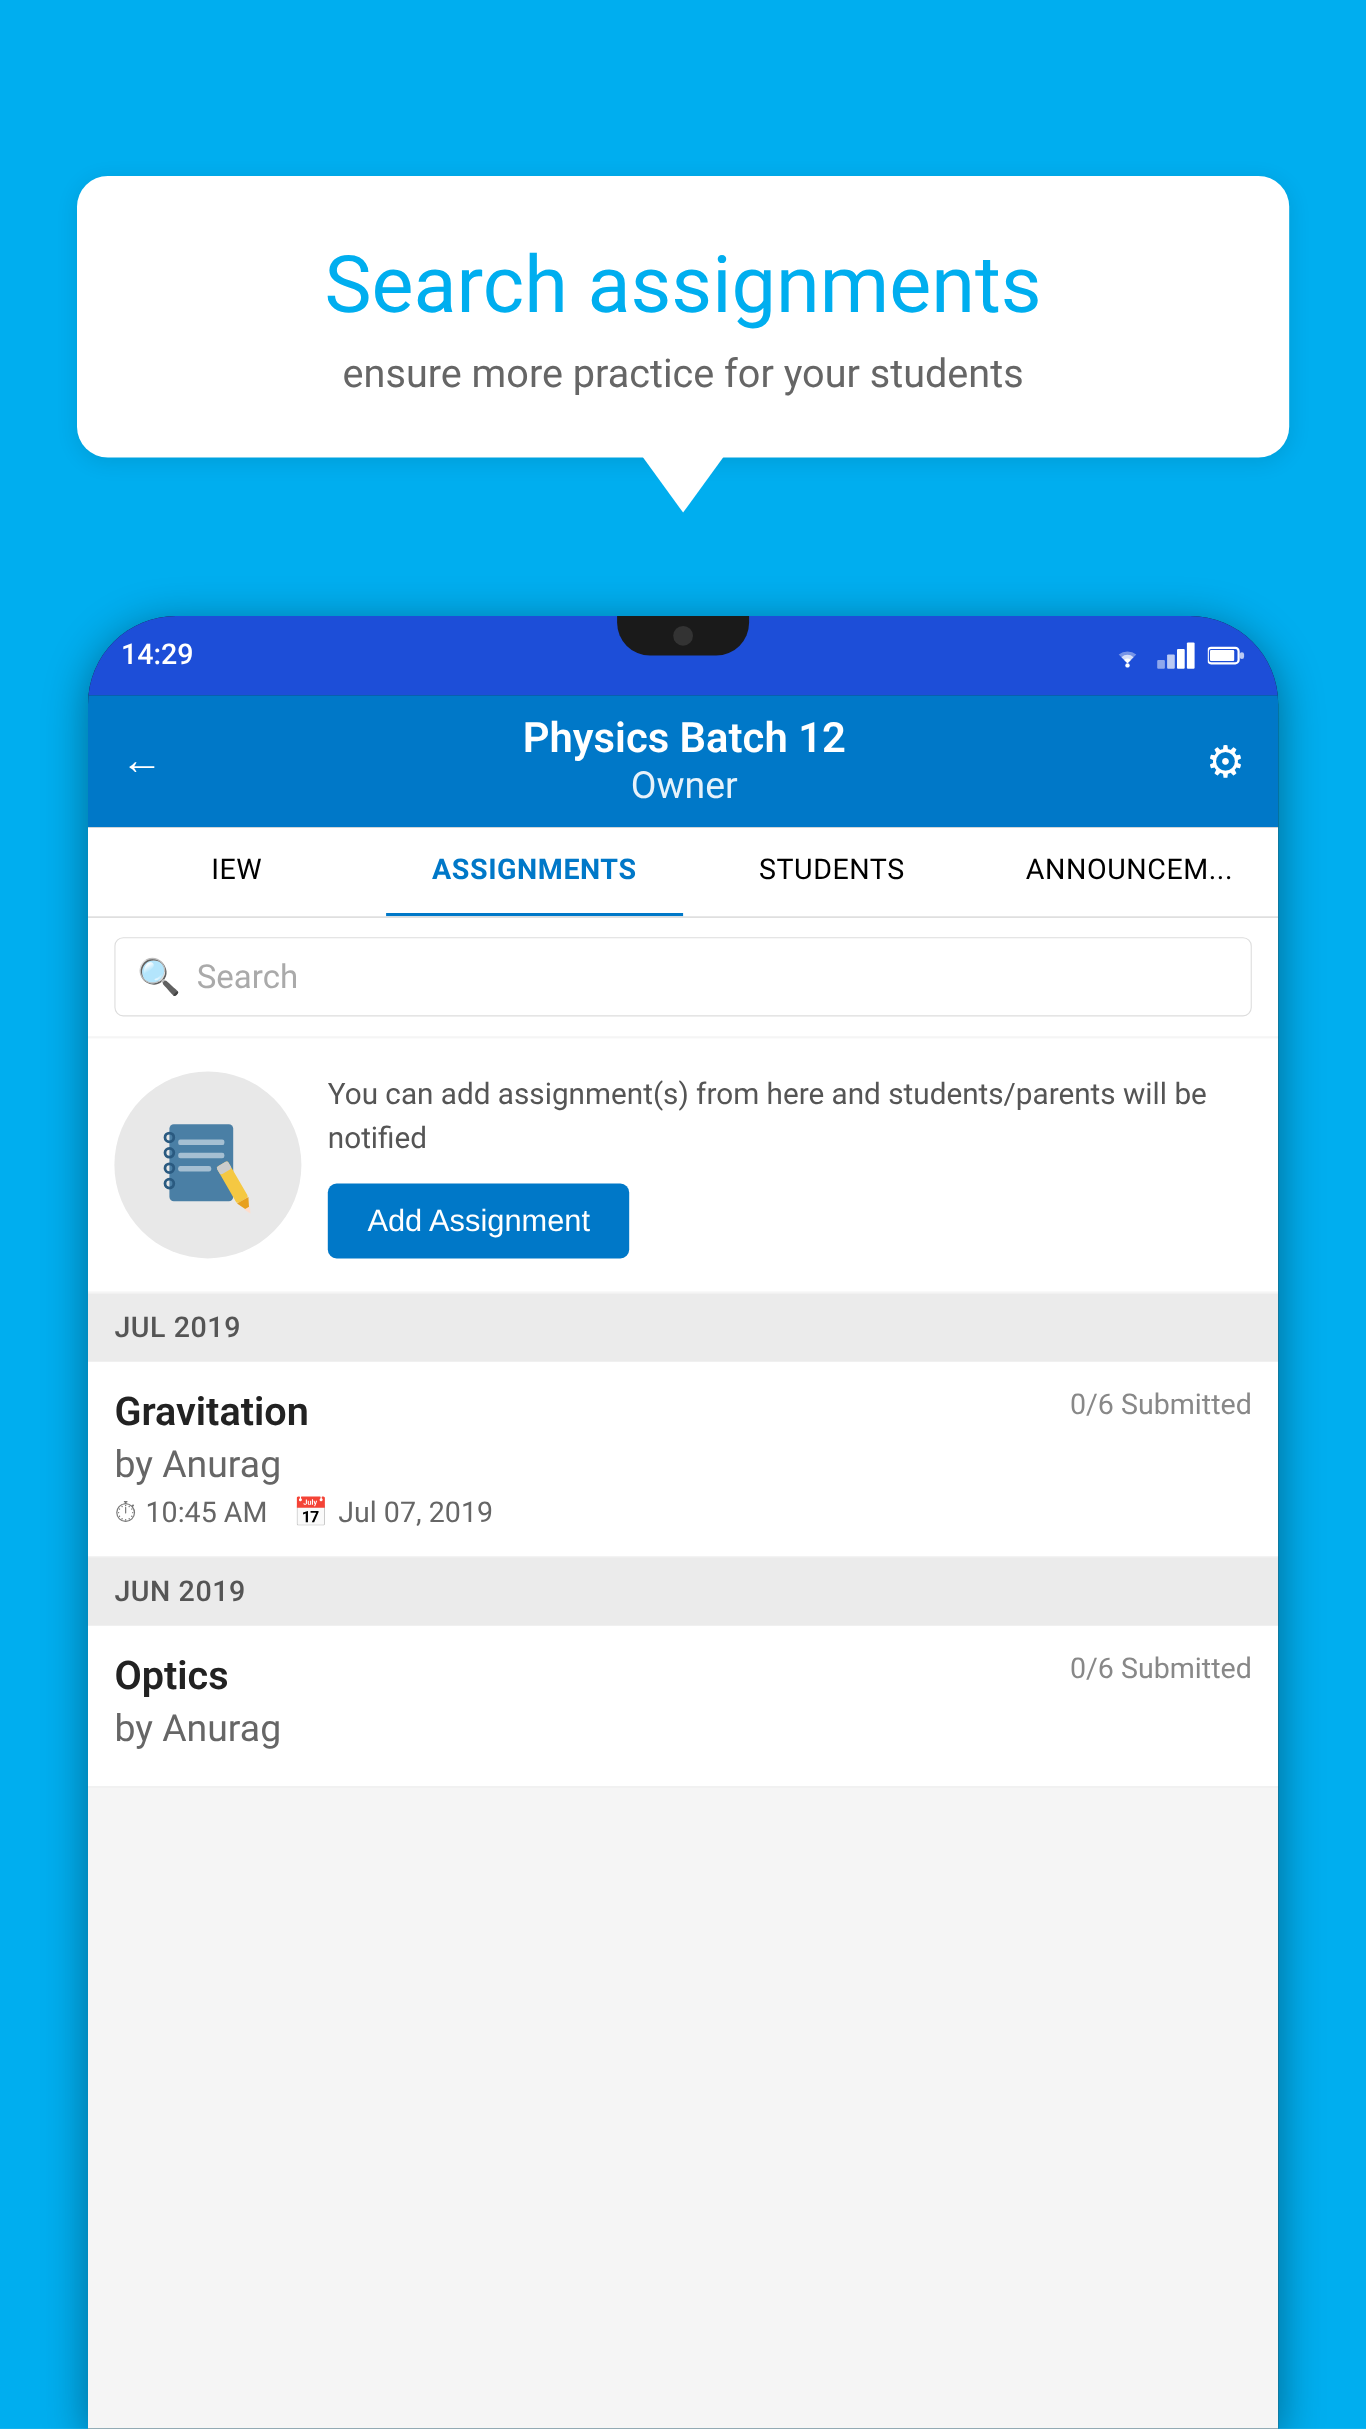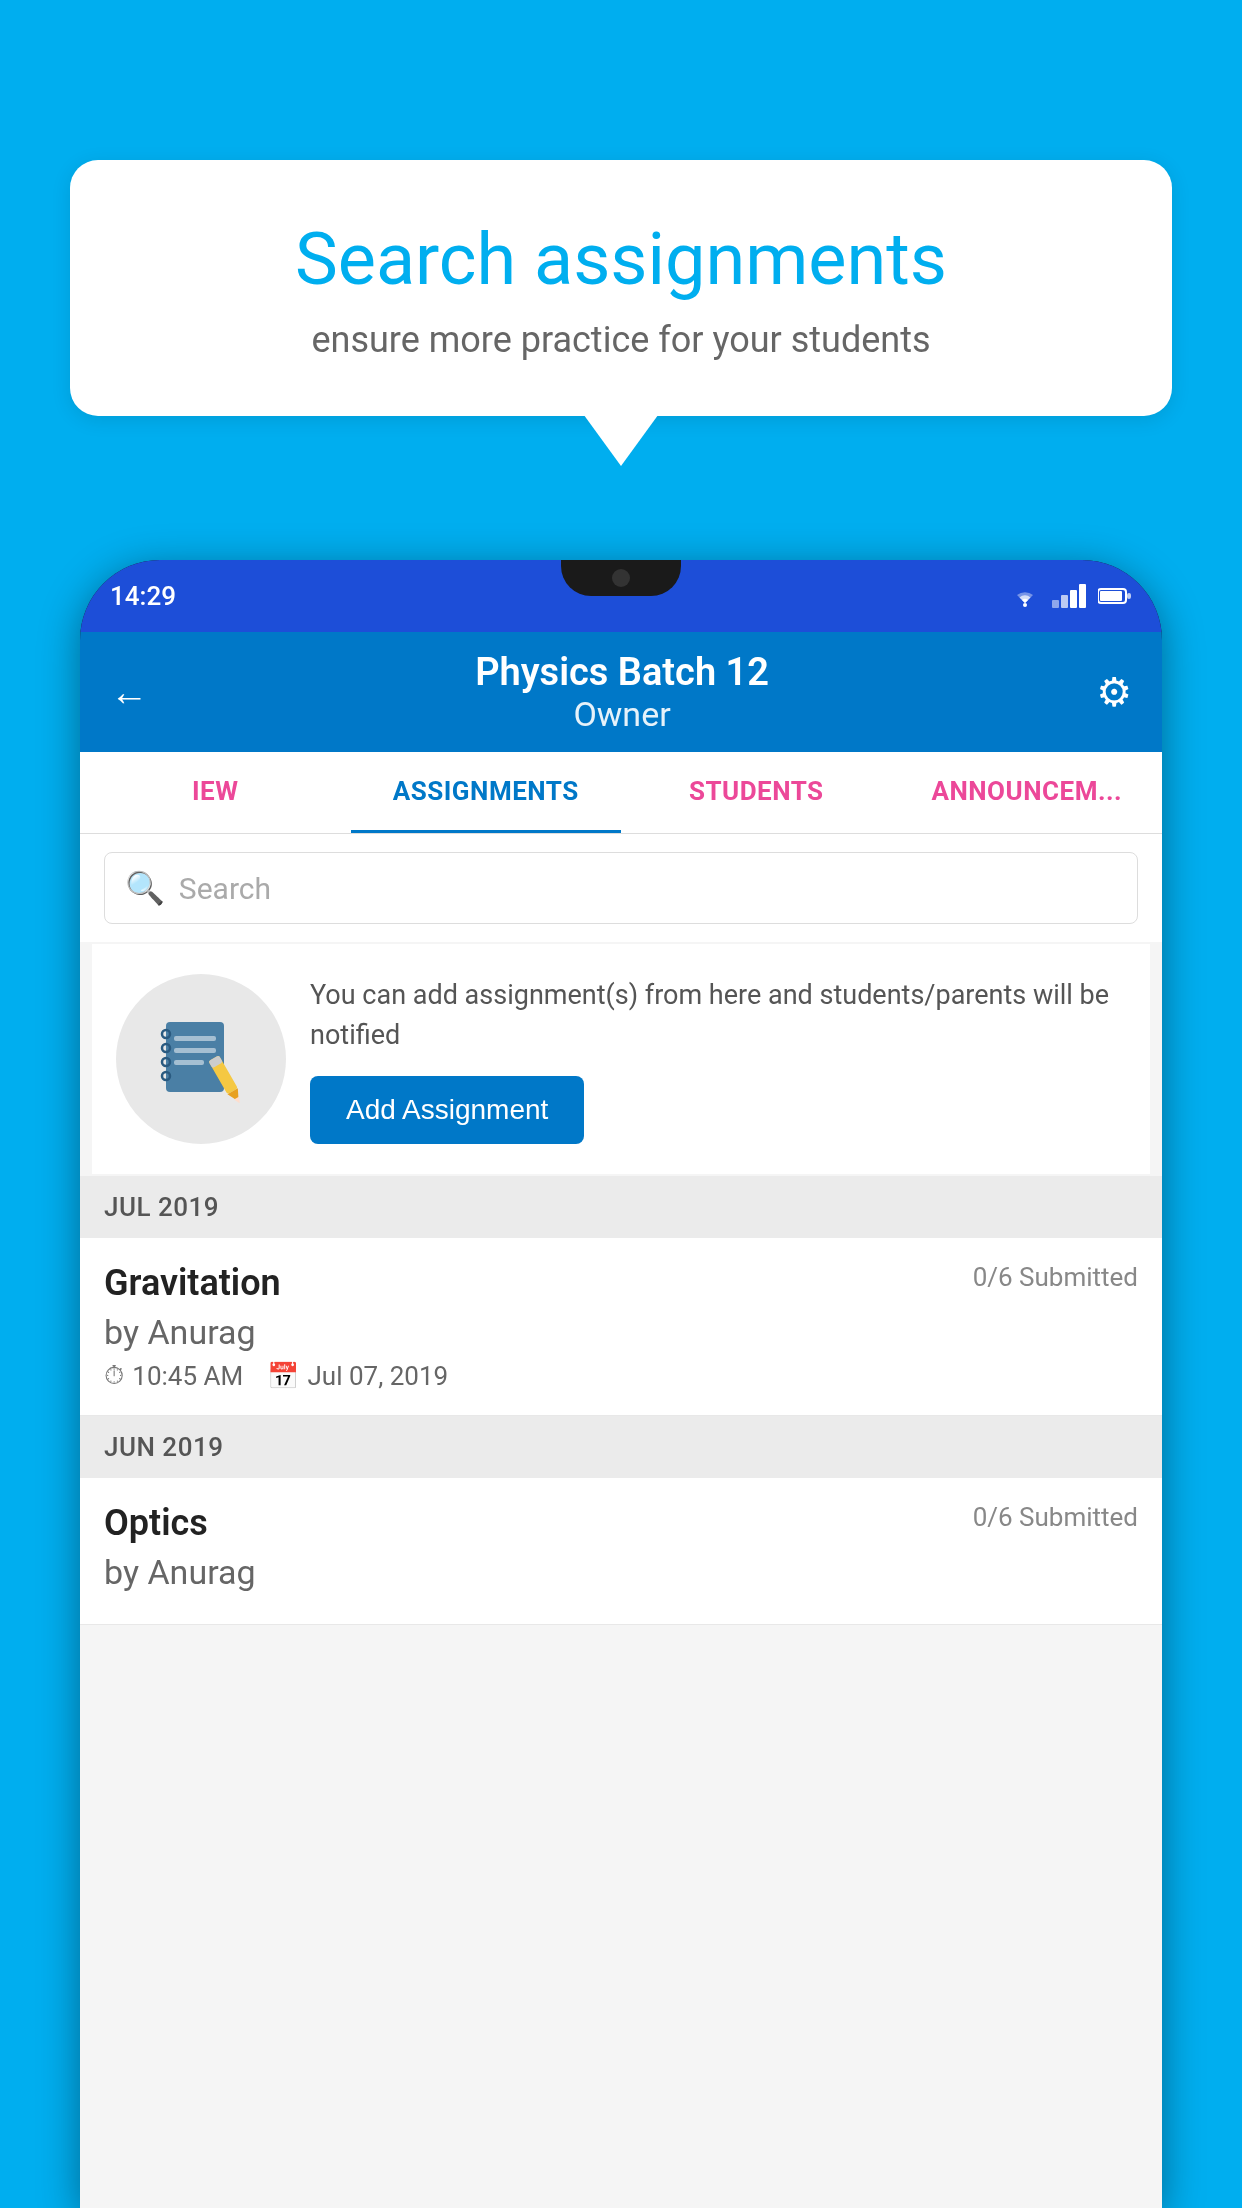--- a/index.html
+++ b/index.html
@@ -144,22 +144,22 @@
       background: white;
       display: flex;
       border-bottom: 1px solid #ddd;
       overflow: hidden;
     }
     .tab-item {
       flex: 1;
       text-align: center;
       padding: 24px 10px;
       font-size: 26px;
-      color: #ec4899;
-      font-weight: 700;
+      color: #000000;
+      font-weight: 400;
       cursor: pointer;
       letter-spacing: 0.5px;
       white-space: nowrap;
     }
     .tab-item.active {
       color: #0078C8;
       border-bottom: 3px solid #0078C8;
       font-weight: 700;
     }
 
@@ -189,21 +189,21 @@
       font-size: 32px;
     }
     .search-input-text {
       color: #aaa;
       font-size: 30px;
     }
 
     
     .promo-card {
       background: white;
-      margin: 2px 12px;
+      margin: 2px 0;
       padding: 30px 24px;
       display: flex;
       align-items: center;
       gap: 24px;
     }
     .promo-icon-circle {
       width: 170px;
       height: 170px;
       background: #e8e8e8;
       border-radius: 50%;

